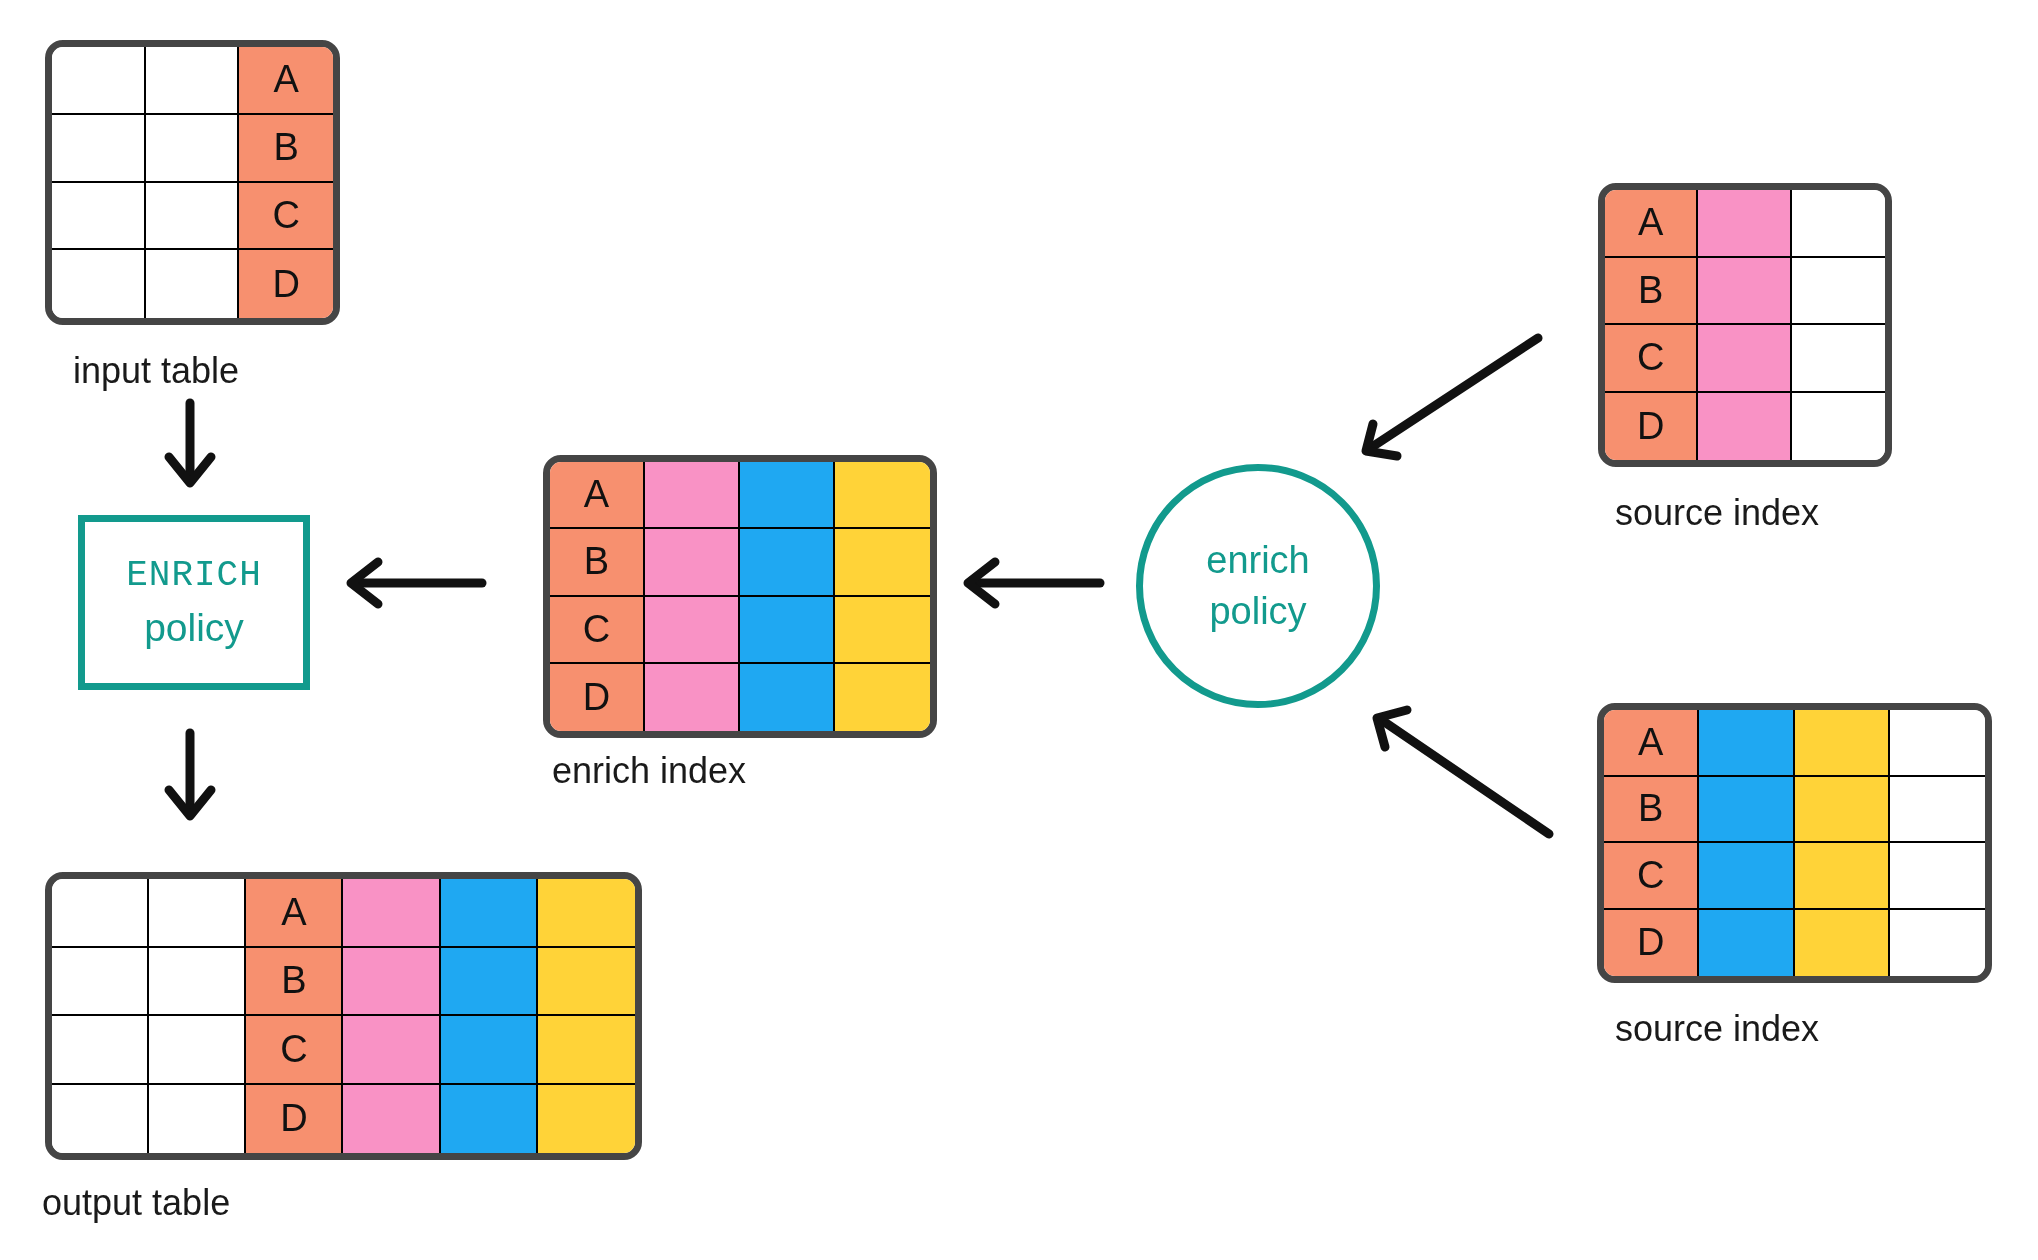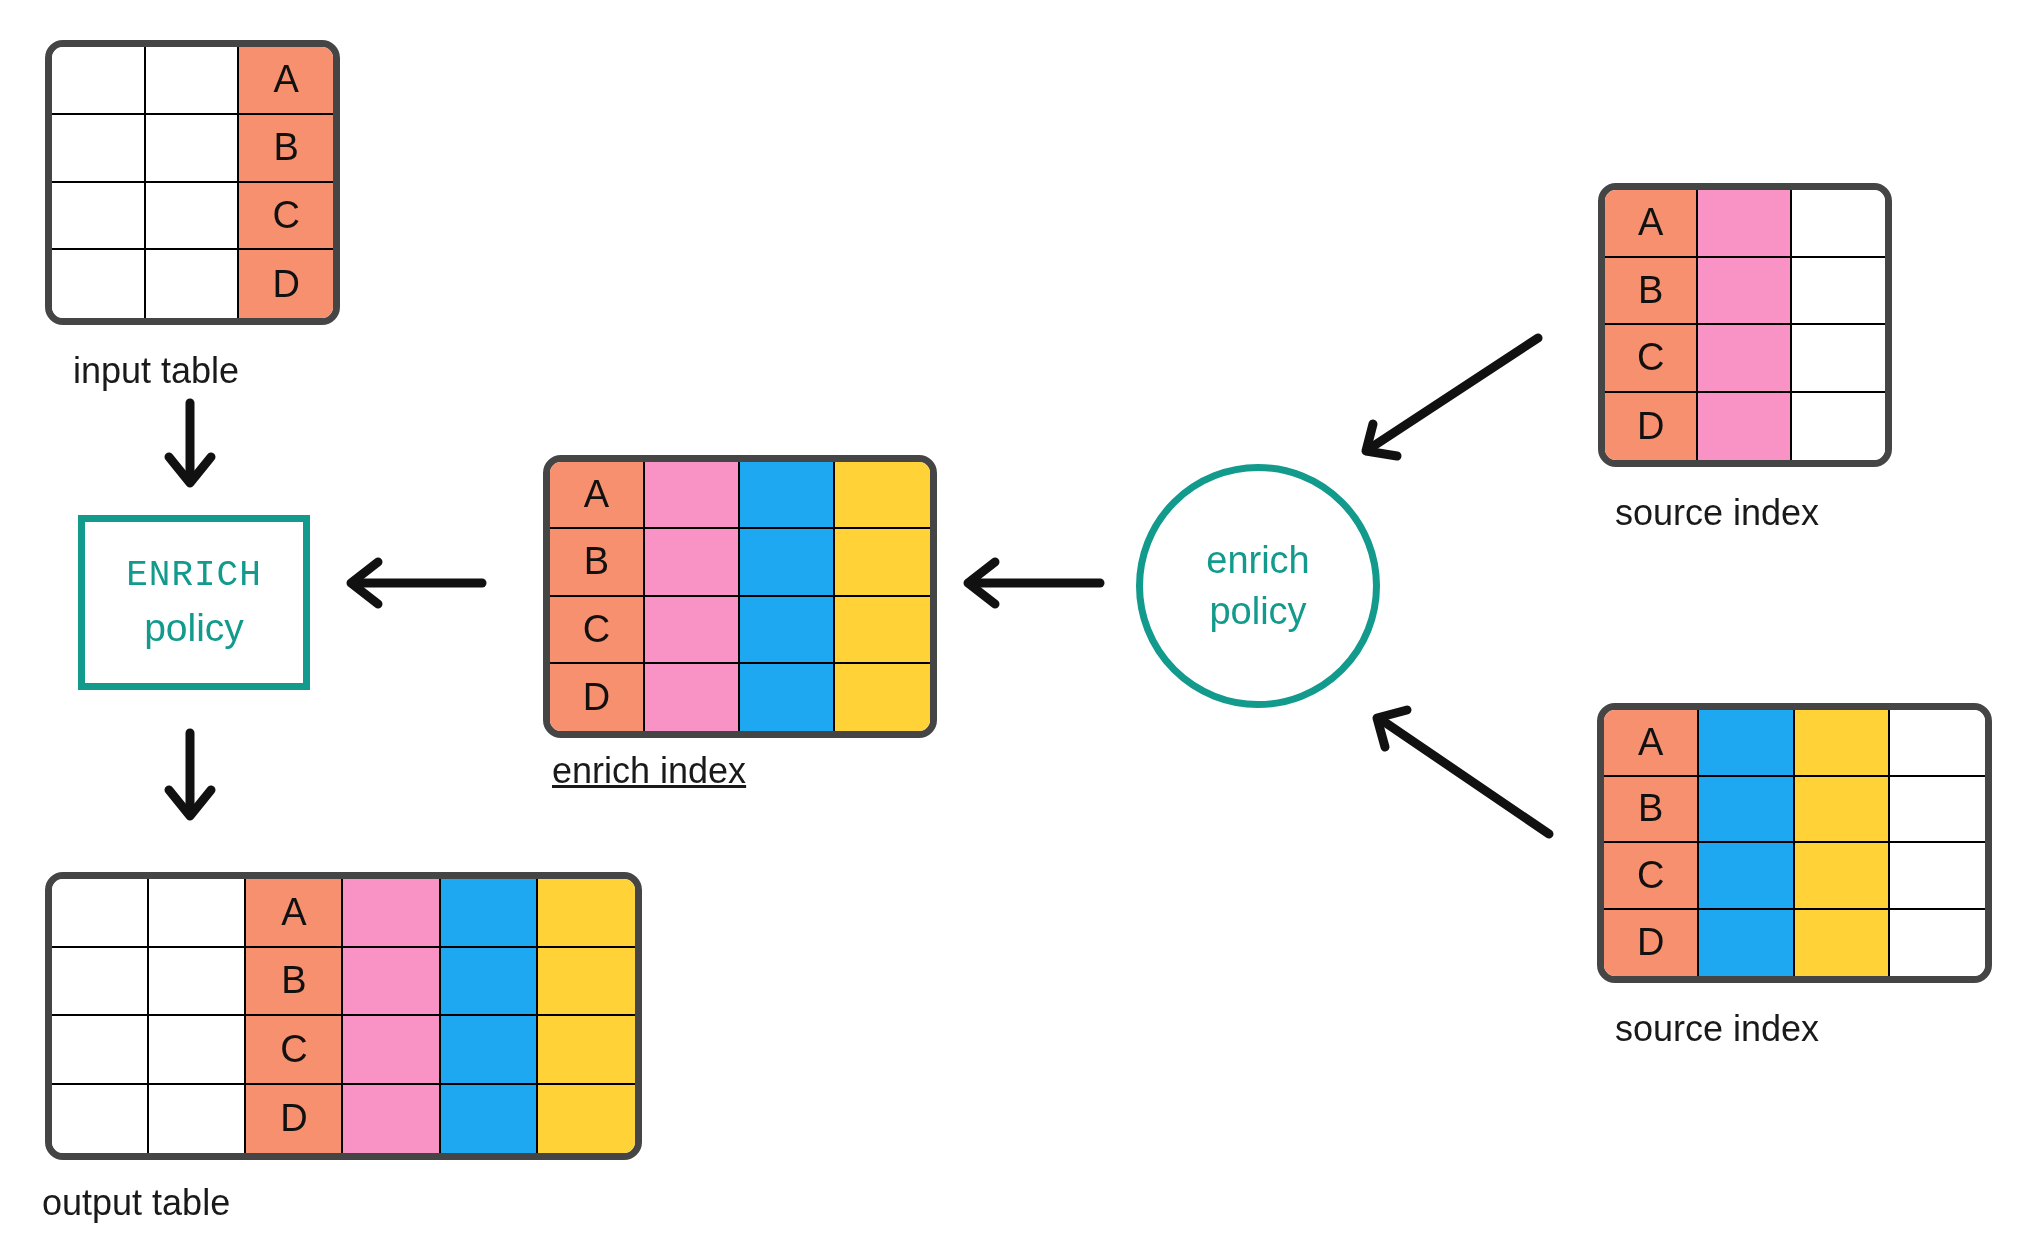--- a/index.html
+++ b/index.html
@@ -179,21 +179,21 @@
       <div class="cell bB" style="background: rgb(255, 211, 56);"></div>
       <div class="cell bR bB" style="background: rgb(247, 144, 111);">C</div>
       <div class="cell bR bB" style="background: rgb(249, 146, 197);"></div>
       <div class="cell bR bB" style="background: rgb(31, 168, 242);"></div>
       <div class="cell bB" style="background: rgb(255, 211, 56);"></div>
       <div class="cell bR" style="background: rgb(247, 144, 111);">D</div>
       <div class="cell bR" style="background: rgb(249, 146, 197);"></div>
       <div class="cell bR" style="background: rgb(31, 168, 242);"></div>
       <div class="cell" style="background: rgb(255, 211, 56);"></div>
     </div>
-  <div class="tlabel" style="left:552px; top:750px;text-decoration:underline;">enrich index</div>
+  <div class="tlabel" style="left:552px; top:750px;">enrich index</div>
 
   <div class="node-circle">
     <div>enrich</div>
     <div>policy</div>
   </div>
 
   <div class="dtable" style="left: 1598px; top: 183px; width: 294px; height: 284px; grid-template-columns: repeat(3, 1fr); grid-template-rows: repeat(4, 1fr);">
       <div class="cell bR bB" style="background: rgb(247, 144, 111);">A</div>
       <div class="cell bR bB" style="background: rgb(249, 146, 197);"></div>
       <div class="cell bB" style="background: rgb(255, 255, 255);"></div>

